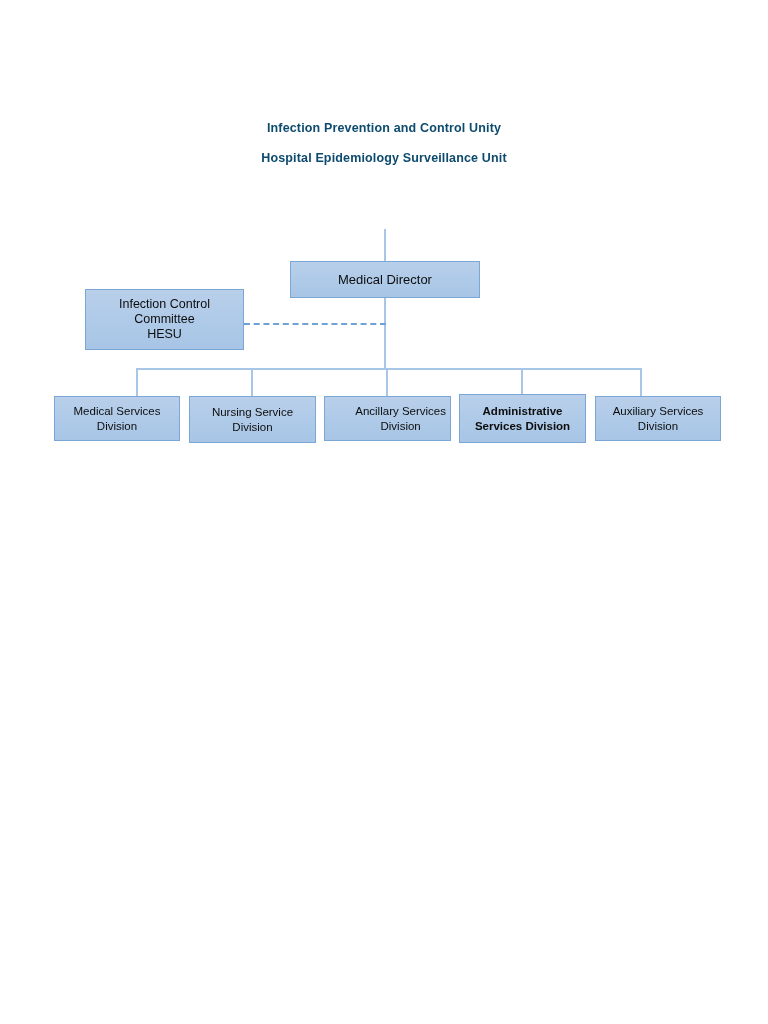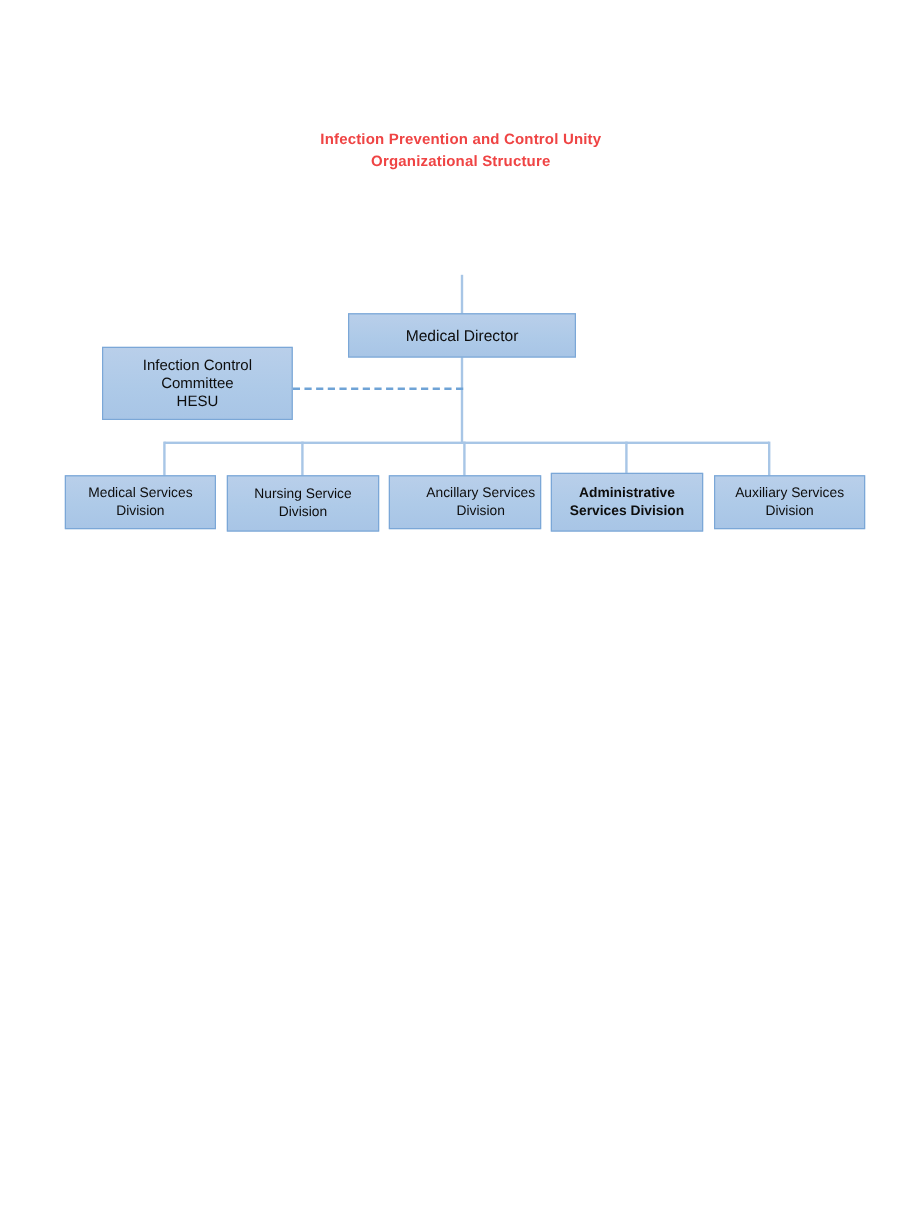--- a/index.html
+++ b/index.html
@@ -29,22 +29,23 @@
     left: 0;
     top: 108px;
     width: 768px;
     text-align: center;
   }
   .title-line {
     font-size: 12.5px;
     font-weight: bold;
     line-height: 17.5px;
     letter-spacing: 0.15px;
-    color: #ef4444;
+    color: #0c4a6e;
     white-space: nowrap;
+    margin-top: 12px;
   }
 
   
   .node {
     position: absolute;
     box-sizing: border-box;
     background: linear-gradient(180deg, #b9cfea 0%, #aecae8 55%, #a8c5e6 100%);
     background-color: #b0cbe8;
     border: 1px solid #7ba7d7;
     display: flex;
@@ -105,21 +106,21 @@
     z-index: 2;
   }
 </style>
 </head>
 <body>
 
 <div id="canvas">
 
   <div class="title-block">
     <div class="title-line">Infection Prevention and Control Unity</div>
-    <div class="title-line">Organizational Structure</div>
+    <div class="title-line">Hospital Epidemiology Surveillance Unit</div>
   </div>
 
   <div class="conn conn-v c-pres-dir"></div>
   <div class="conn conn-v c-dir-bus"></div>
   <div class="conn conn-h c-bus"></div>
   <div class="conn conn-v c-drop-1"></div>
   <div class="conn conn-v c-drop-2"></div>
   <div class="conn conn-v c-drop-3"></div>
   <div class="conn conn-v c-drop-4"></div>
   <div class="conn conn-v c-drop-5"></div>

